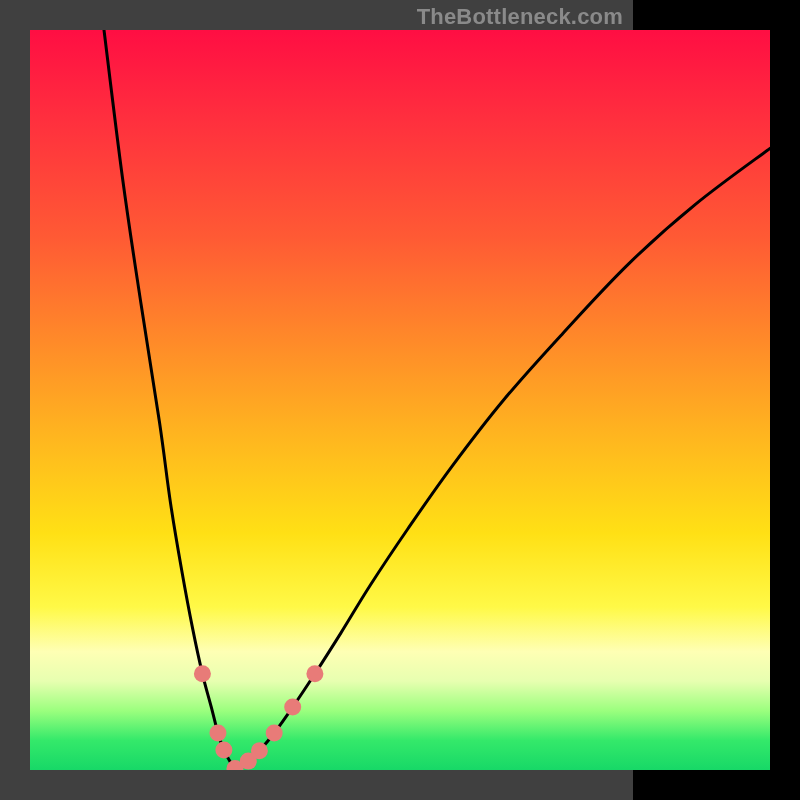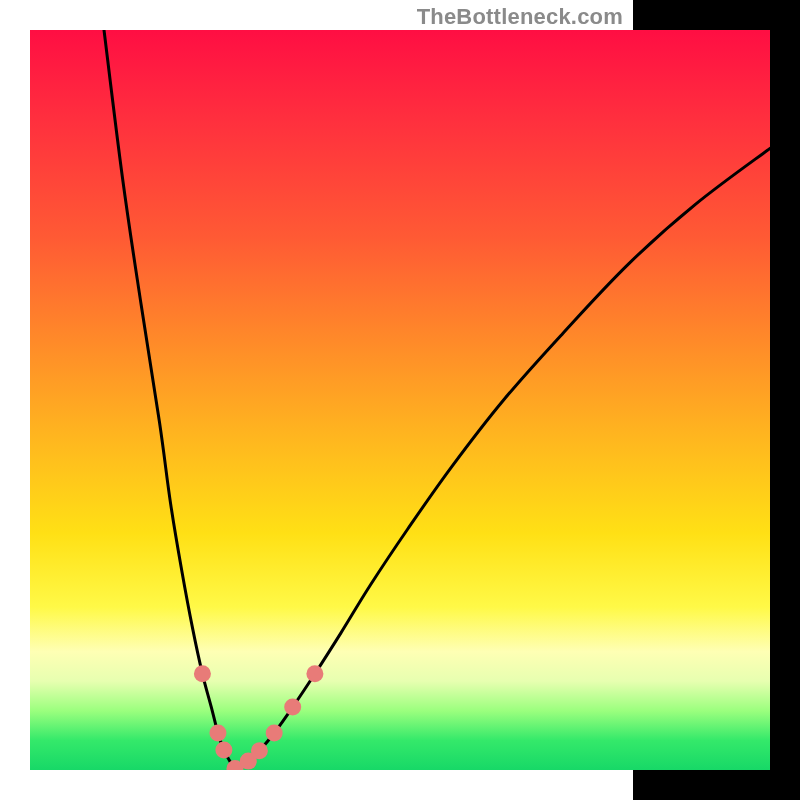--- a/index.html
+++ b/index.html
@@ -8,21 +8,21 @@
     width: 800px;
     height: 800px;
     overflow: hidden;
     background: #000;
     font-family: Arial, Helvetica, sans-serif;
   }
   .frame {
     position: relative;
     width: 633px;
     height: 800px;
-    background: #ffffff;
+    background: #404040;
   }
   .plot-area {
     position: absolute;
     left: 30px;
     top: 30px;
     width: 740px;
     height: 740px;
     
     background: linear-gradient(
       to bottom,

